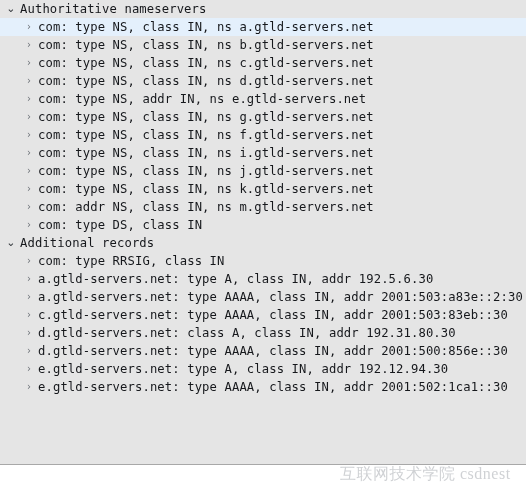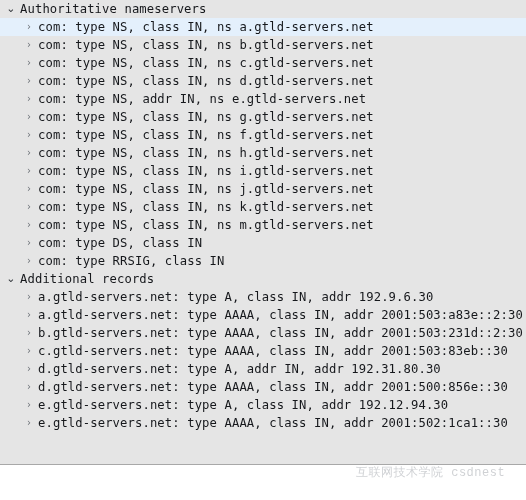--- a/index.html
+++ b/index.html
@@ -49,52 +49,50 @@
     user-select: none;
   }
   .row.top > .chev { color: #33373c; font-size: 11px; }
   .label {
     display: inline-block;
     vertical-align: top;
     padding-left: 2px;
   }
   .watermark {
     position: absolute;
-    left: 356px;
+    left: 340px;
     top: 464px;
-    font-family: Liberation Mono, monospace;
-    font-size: 12px;
+    font-family: Liberation Serif, serif;
+    font-size: 16px;
     color: rgba(110,115,125,0.33);
     letter-spacing: 0.5px;
     pointer-events: none;
     white-space: nowrap;
   }
 </style>
 </head>
 <body>
 
 <div id="tree">
     <div class="row top"><span class="chev">⌄</span><span class="label">Authoritative nameservers</span></div>
     <div class="row child selected"><span class="chev">›</span><span class="label">com: type NS, class IN, ns a.gtld-servers.net</span></div>
     <div class="row child"><span class="chev">›</span><span class="label">com: type NS, class IN, ns b.gtld-servers.net</span></div>
     <div class="row child"><span class="chev">›</span><span class="label">com: type NS, class IN, ns c.gtld-servers.net</span></div>
     <div class="row child"><span class="chev">›</span><span class="label">com: type NS, class IN, ns d.gtld-servers.net</span></div>
     <div class="row child"><span class="chev">›</span><span class="label">com: type NS, addr IN, ns e.gtld-servers.net</span></div>
     <div class="row child"><span class="chev">›</span><span class="label">com: type NS, class IN, ns g.gtld-servers.net</span></div>
     <div class="row child"><span class="chev">›</span><span class="label">com: type NS, class IN, ns f.gtld-servers.net</span></div>
-    <div class="row child"><span class="chev">›</span><span class="label">com: type NS, class IN, ns h.gtld-servers.net</span></div>
     <div class="row child"><span class="chev">›</span><span class="label">com: type NS, class IN, ns i.gtld-servers.net</span></div>
     <div class="row child"><span class="chev">›</span><span class="label">com: type NS, class IN, ns j.gtld-servers.net</span></div>
     <div class="row child"><span class="chev">›</span><span class="label">com: type NS, class IN, ns k.gtld-servers.net</span></div>
-    <div class="row child"><span class="chev">›</span><span class="label">com: type NS, class IN, ns m.gtld-servers.net</span></div>
+    <div class="row child"><span class="chev">›</span><span class="label">com: addr NS, class IN, ns m.gtld-servers.net</span></div>
     <div class="row child"><span class="chev">›</span><span class="label">com: type DS, class IN</span></div>
+    <div class="row top"><span class="chev">⌄</span><span class="label">Additional records</span></div>
     <div class="row child"><span class="chev">›</span><span class="label">com: type RRSIG, class IN</span></div>
-    <div class="row top"><span class="chev">⌄</span><span class="label">Additional records</span></div>
-    <div class="row child"><span class="chev">›</span><span class="label">a.gtld-servers.net: type A, class IN, addr 192.9.6.30</span></div>
+    <div class="row child"><span class="chev">›</span><span class="label">a.gtld-servers.net: type A, class IN, addr 192.5.6.30</span></div>
     <div class="row child"><span class="chev">›</span><span class="label">a.gtld-servers.net: type AAAA, class IN, addr 2001:503:a83e::2:30</span></div>
-    <div class="row child"><span class="chev">›</span><span class="label">b.gtld-servers.net: type AAAA, class IN, addr 2001:503:231d::2:30</span></div>
     <div class="row child"><span class="chev">›</span><span class="label">c.gtld-servers.net: type AAAA, class IN, addr 2001:503:83eb::30</span></div>
-    <div class="row child"><span class="chev">›</span><span class="label">d.gtld-servers.net: type A, addr IN, addr 192.31.80.30</span></div>
+    <div class="row child"><span class="chev">›</span><span class="label">d.gtld-servers.net: class A, class IN, addr 192.31.80.30</span></div>
     <div class="row child"><span class="chev">›</span><span class="label">d.gtld-servers.net: type AAAA, class IN, addr 2001:500:856e::30</span></div>
     <div class="row child"><span class="chev">›</span><span class="label">e.gtld-servers.net: type A, class IN, addr 192.12.94.30</span></div>
     <div class="row child"><span class="chev">›</span><span class="label">e.gtld-servers.net: type AAAA, class IN, addr 2001:502:1ca1::30</span></div>
   </div>
 <div class="watermark"><span>互联网技术学院 csdnest</span></div>
 
 </body></html>

